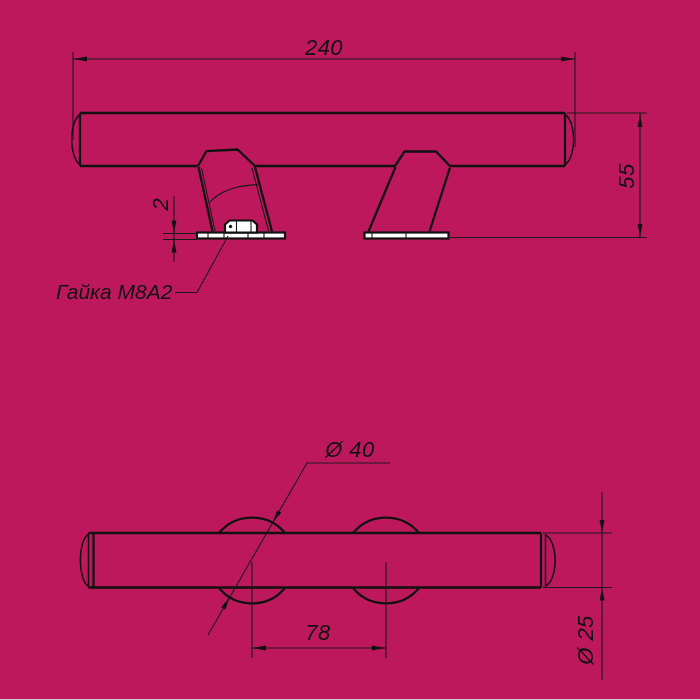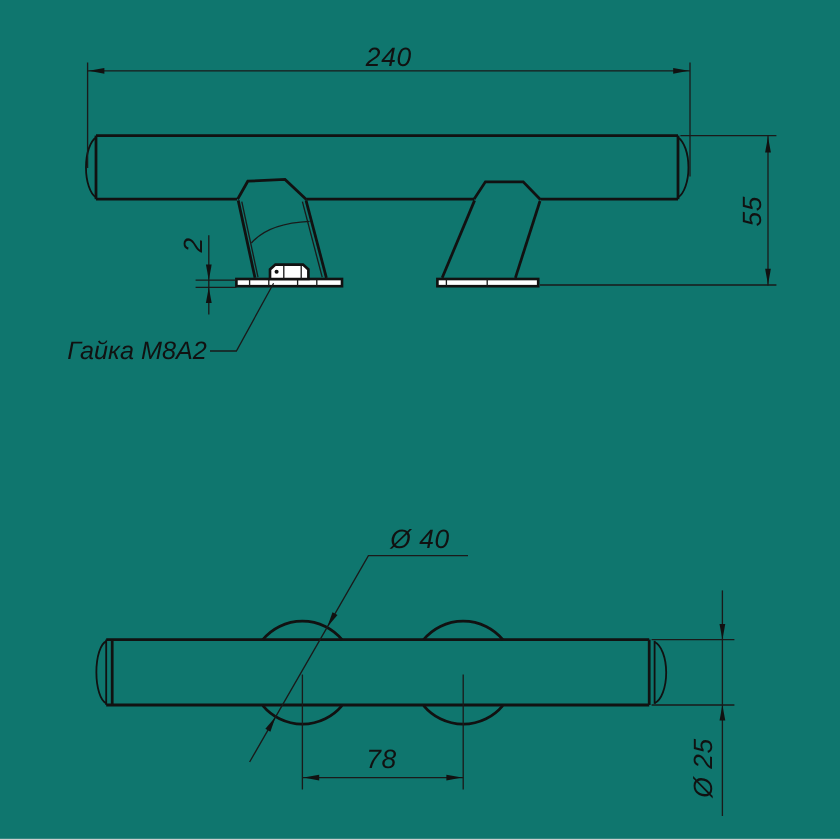--- a/index.html
+++ b/index.html
@@ -1,20 +1,20 @@
 <!DOCTYPE html>
 <html><head>
 <meta charset="utf-8">
 <style>
   html, body { margin: 0; padding: 0; background: #ffffff; }
   .page {
     position: relative;
     width: 700px;
     height: 700px;
-    background: #0f766e;
+    background: #be185d;
     overflow: hidden;
   }
   svg { display: block; }
   .outline  { fill: none; stroke: #111111; stroke-width: 2.3; stroke-linecap: butt; stroke-linejoin: miter; }
   .outline-fill { fill: #ffffff; stroke: #111111; stroke-width: 2.2; stroke-linejoin: miter; }
   .medium   { fill: none; stroke: #111111; stroke-width: 1.5; }
   .thin     { fill: none; stroke: #1a1a1a; stroke-width: 1.1; }
   .arrow    { fill: #111111; stroke: none; }
   .dot      { fill: #111111; stroke: none; }
   .dim-text {

